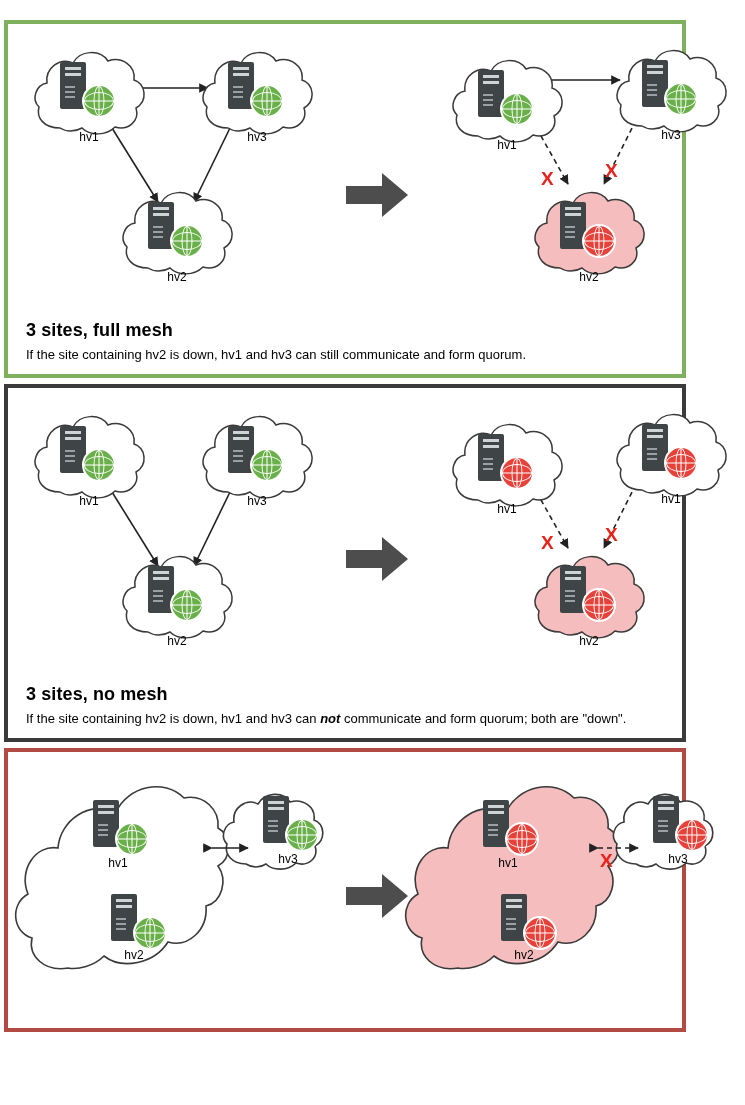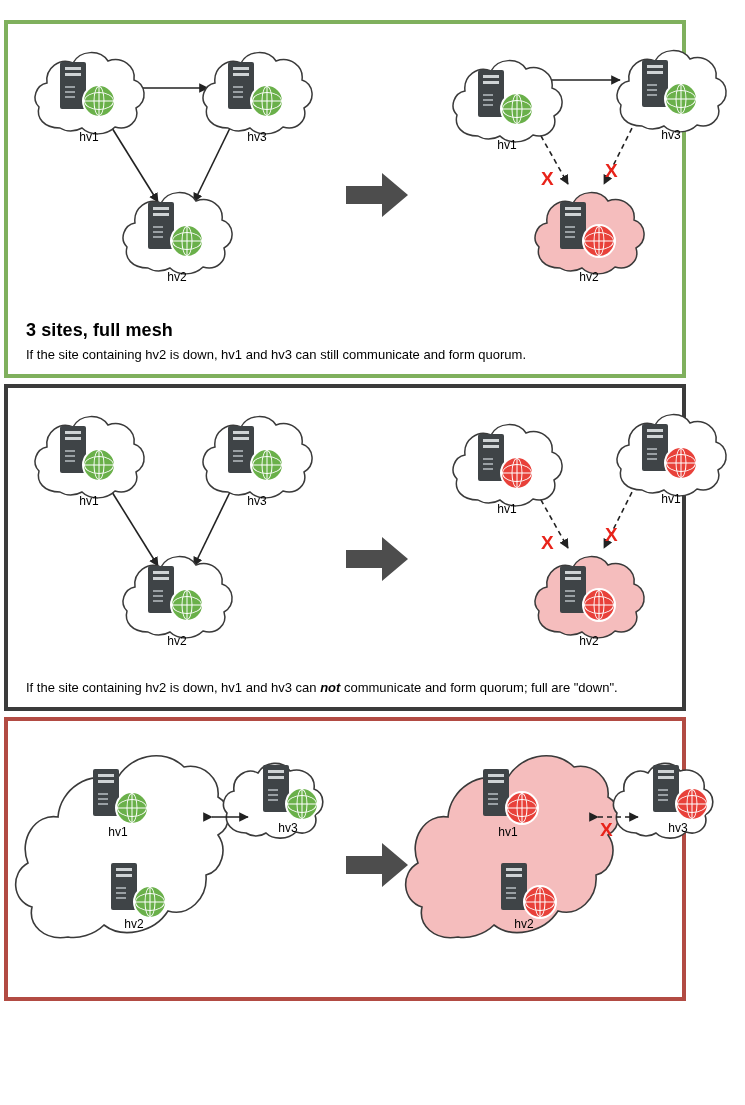--- a/index.html
+++ b/index.html
@@ -452,22 +452,23 @@
           </div>
         </div>
         <div class="label">hv2</div>
       </div>
 
       <div class="xmark" style="left:533px; top:144px;">X</div>
       <div class="xmark" style="left:597px; top:136px;">X</div>
     </div>
 
     <div class="panel-caption">
+      <div class="caption-title">3 sites, no mesh</div>
       <div class="caption-text">
-        <span>If the site containing hv2 is down, hv1 and hv3 can </span><i>not</i><span> communicate and form quorum; full are "down".</span>
+        <span>If the site containing hv2 is down, hv1 and hv3 can </span><i>not</i><span> communicate and form quorum; both are "down".</span>
       </div>
     </div>
   </div>
 
   <div class="panel red">
     <div class="panel-diagram" style="height:262px;">
 
       <svg class="svg-layer" width="360" height="262" viewBox="0 0 360 262">
         <defs>
           <marker id="ah5" markerWidth="7" markerHeight="7" refX="5.5" refY="3" orient="auto">

